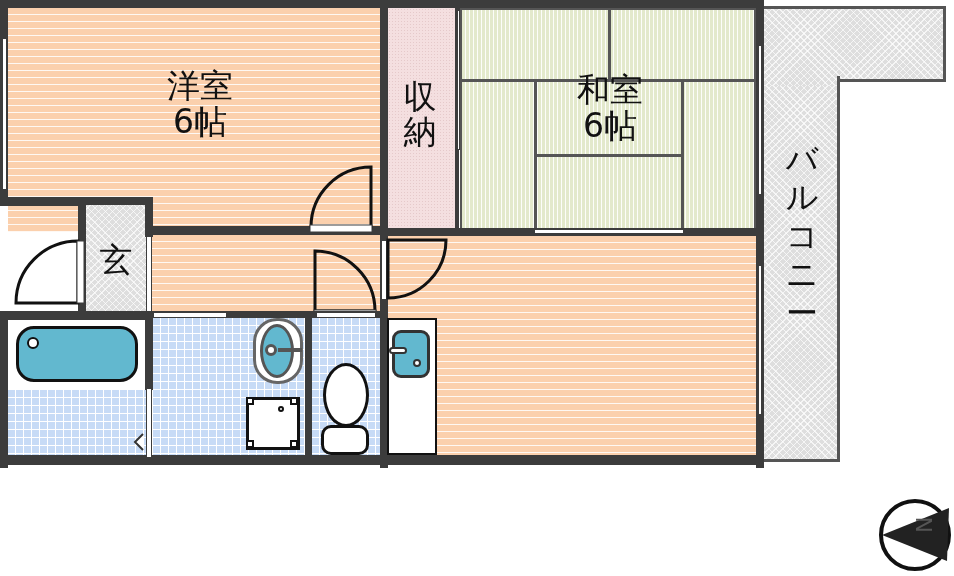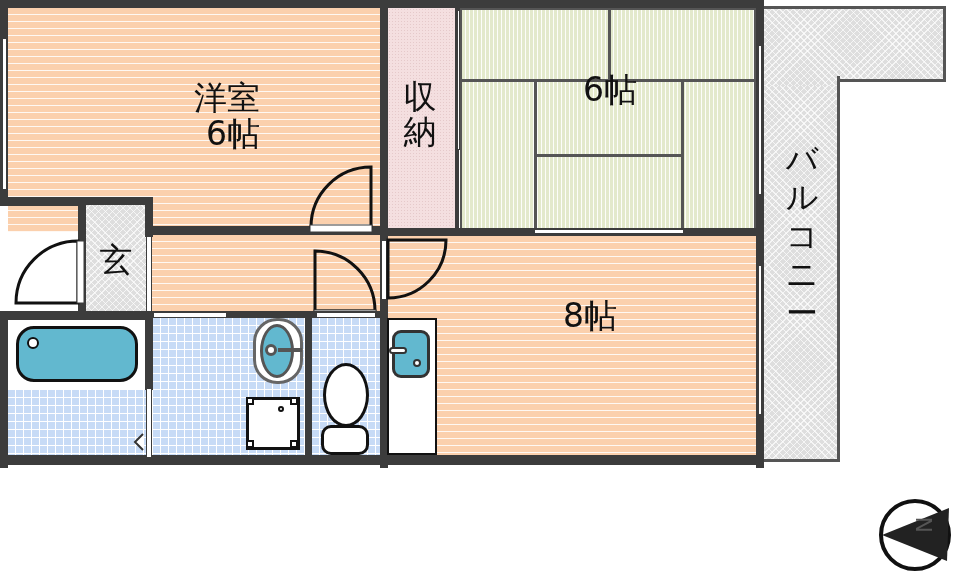--- a/index.html
+++ b/index.html
@@ -19,21 +19,21 @@
 <body>
 
 <div class="abs wall" style="left:0;top:0;width:762px;height:10px;"></div>
 
 <div class="abs wood" style="left:8px;top:8px;width:372px;height:224px;"></div>
 <div class="abs wall" style="left:0;top:0;width:8px;height:205px;"></div>
 <div class="abs win" style="left:2px;top:38px;width:5px;height:152px;"></div>
 <div class="abs wall" style="left:0;top:197px;width:152px;height:9px;"></div>
 <div class="abs wall" style="left:380px;top:8px;width:8px;height:460px;"></div>
 <div class="abs wall" style="left:150px;top:226px;width:230px;height:9px;"></div>
-<div class="label" style="left:140px;top:80px;width:120px;text-align:right;">
+<div class="label" style="left:140px;top:68px;width:120px;">
   <div>洋室</div>
   <div>6帖</div>
 </div>
 
 <svg class="abs" style="left:308px;top:164px;" width="66" height="70">
   <path d="M63 3 L63 63 L3 63 A60 60 0 0 1 63 3 Z" fill="none" stroke="#111" stroke-width="3"></path>
   <rect x="2" y="61" width="62" height="7" fill="#fff" stroke="#3c3c3c" stroke-width="1"></rect>
 </svg>
 
 <div class="abs closet" style="left:388px;top:8px;width:68px;height:222px;"></div>
@@ -44,20 +44,21 @@
   <div>納</div>
 </div>
 
 <div class="abs tatami" style="left:460px;top:8px;width:296px;height:222px;border:2px solid #555;"></div>
 <div class="abs" style="left:460px;top:79px;width:296px;height:3px;background:#555;"></div>
 <div class="abs" style="left:608px;top:8px;width:3px;height:73px;background:#555;"></div>
 <div class="abs" style="left:534px;top:80px;width:3px;height:150px;background:#555;"></div>
 <div class="abs" style="left:681px;top:80px;width:3px;height:150px;background:#555;"></div>
 <div class="abs" style="left:534px;top:154px;width:150px;height:3px;background:#555;"></div>
 <div class="label" style="left:550px;top:72px;width:120px;">
+  <div>和室</div>
   <div>6帖</div>
 </div>
 
 <div class="abs wall" style="left:380px;top:228px;width:382px;height:8px;"></div>
 <div class="abs win" style="left:534px;top:229px;width:150px;height:5px;"></div>
 
 <div class="abs wall" style="left:756px;top:0;width:8px;height:468px;"></div>
 <div class="abs win" style="left:758px;top:45px;width:4px;height:150px;"></div>
 <div class="abs win" style="left:758px;top:265px;width:4px;height:150px;"></div>
 
@@ -125,20 +126,19 @@
 <div class="abs wood" style="left:388px;top:236px;width:368px;height:219px;"></div>
 <div class="abs win" style="left:381px;top:240px;width:6px;height:60px;"></div>
 <svg class="abs" style="left:386px;top:238px;" width="64" height="66">
   <path d="M2 2 L60 2 A58 58 0 0 1 2 60 Z" fill="none" stroke="#111" stroke-width="3"></path>
 </svg>
 <div class="abs" style="left:387px;top:318px;width:50px;height:137px;background:#fff;border:2px solid #111;"></div>
 <div class="abs" style="left:392px;top:330px;width:38px;height:48px;background:#62b8cf;border:3px solid #333;border-radius:9px;"></div>
 <div class="abs" style="left:389px;top:347px;width:18px;height:7px;background:#fff;border:2px solid #333;border-radius:4px;"></div>
 <div class="abs" style="left:413px;top:359px;width:8px;height:8px;background:#fff;border:2px solid #333;border-radius:50%;"></div>
 <div class="label" style="left:530px;top:298px;width:120px;">
-  <div>8帖</div>
 </div>
 
 <svg class="abs" style="left:874px;top:494px;" width="80" height="82">
   <circle cx="41" cy="41" r="34" fill="#fff" stroke="#111" stroke-width="4"></circle>
   <polygon points="8,41 75,14 73,67" fill="#222"></polygon>
   <text x="55" y="52" fill="#555" font-size="22" font-family="DejaVu Sans, sans-serif" transform="rotate(-90 50 44)">N</text>
 </svg>
 
 </body></html>

